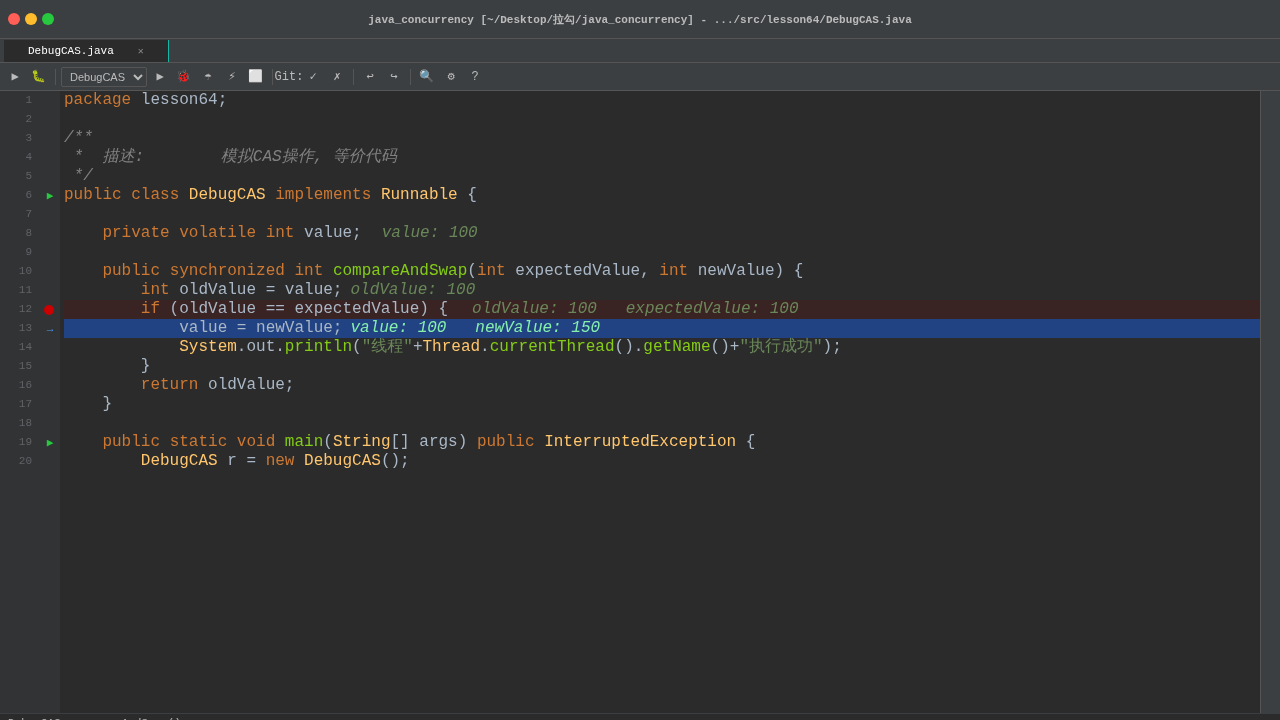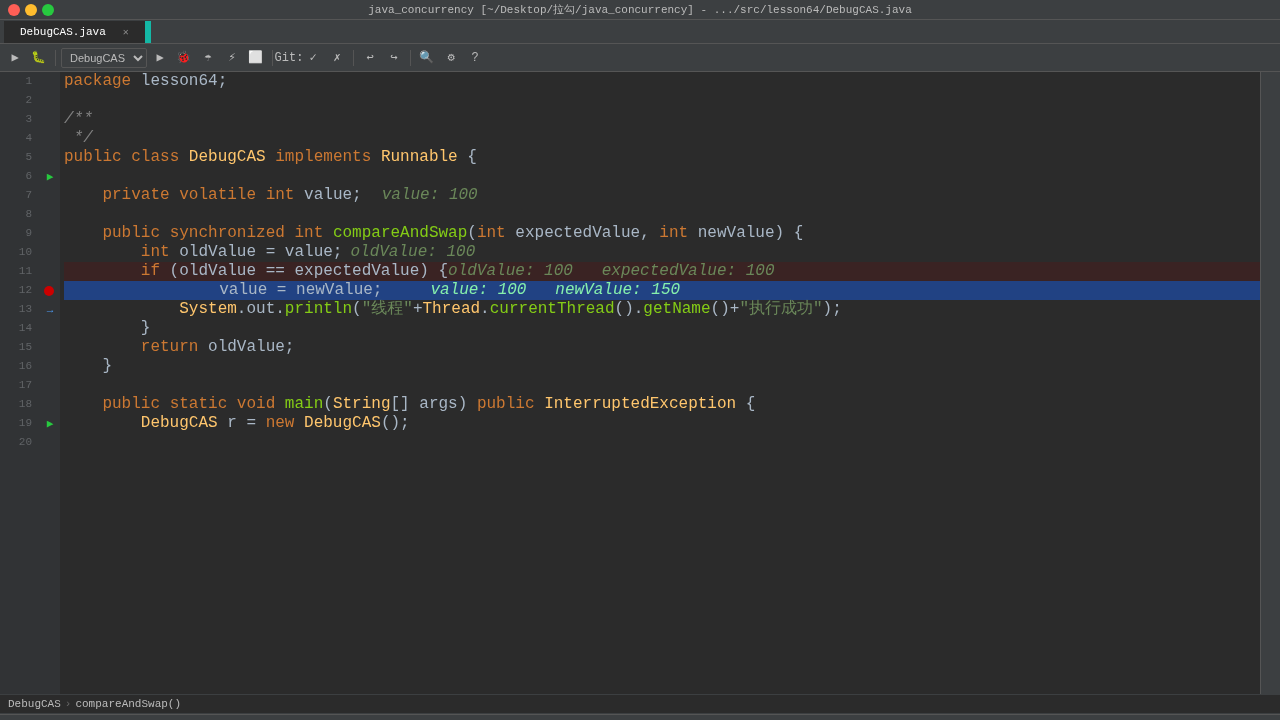--- a/index.html
+++ b/index.html
@@ -1,38 +1,38 @@
 <!DOCTYPE html>
 <html><head>
   <meta charset="utf-8">
   <style>
     * { margin: 0; padding: 0; box-sizing: border-box; }
     body { font-family: 'Courier New', monospace; font-size: 12px; background: #2b2b2b; color: #a9b7c6; width: 1280px; height: 720px; overflow: hidden; }
 
     
     .titlebar {
-      height: 20px; background: #3c3f41; display: flex; align-items: center;
-      justify-content: center; position: relative; border-bottom: 1px solid #555;
+      height: 39px; background: #3c3f41; display: flex; align-items: center;
+      justify-content: center; position: relative; border-bottom: 1px solid #555; font-weight: bold;
     }
     .titlebar-title { font-size: 11px; color: #bbb; }
     .traffic-lights { position: absolute; left: 8px; display: flex; gap: 5px; align-items: center; }
     .traffic-light { width: 12px; height: 12px; border-radius: 50%; }
     .tl-red { background: #ff5f56; }
     .tl-yellow { background: #ffbd2e; }
     .tl-green { background: #27c93f; }
 
     
     .tabbar {
       height: 24px; background: #3c3f41; display: flex; align-items: center;
       border-bottom: 1px solid #555; padding-left: 4px;
     }
     .tab {
-      height: 22px; padding: 0 16px; display: flex; align-items: center;
-      font-size: 11px; color: #bbb; background: #4e5254; border-right: 6px solid #14b8a6;
-      cursor: pointer; gap: 13px;
+      height: 22px; padding: 0 24px; display: flex; align-items: center;
+      font-size: 11px; color: #bbb; background: #4e5254; border-right: 1px solid #14b8a6;
+      cursor: pointer; gap: 20px;
     }
     .tab.active { background: #2b2b2b; color: #fff; }
     .tab-close { font-size: 10px; color: #888; margin-left: 4px; }
 
     
     .toolbar {
       height: 28px; background: #3c3f41; display: flex; align-items: center;
       border-bottom: 1px solid #555; padding: 0 4px; gap: 2px;
     }
     .toolbar-btn {
@@ -49,21 +49,21 @@
     .main-area { display: flex; height: calc(720px - 22px - 24px - 28px - 24px); }
 
     
     .editor { flex: 1; background: #2b2b2b; overflow: hidden; position: relative; display: flex; }
     .line-numbers { width: 40px; background: #313335; text-align: right; padding-right: 8px; color: #606366; font-size: 12px; line-height: 19px; padding-top: 0; user-select: none; }
     .line-number { height: 19px; display: flex; align-items: center; justify-content: flex-end; font-size: 11px; }
     .gutter { width: 20px; background: #313335; display: flex; flex-direction: column; }
     .gutter-cell { height: 19px; display: flex; align-items: center; justify-content: center; font-size: 10px; }
     .code-area { flex: 1; overflow: auto; font-size: 16px; line-height: 19px; padding-left: 4px; }
     .code-line { height: 19px; display: flex; align-items: center; white-space: pre; position: relative; }
-    .code-line.highlighted { background: #214283; gap: 40px; }
+    .code-line.highlighted { background: #214283; }
 
     
     .kw { color: #cc7832; }
     .cls { color: #ffc66d; }
     .str { color: #6a8759; }
     .cmt { color: #808080; font-style: italic; }
     .method { color: #84cc16; }
     .dbg-val { color: #6a8759; font-style: italic; margin-left: 20px; }
 
     
@@ -186,20 +186,23 @@
       <div class="code-line">
         <span class="kw">package</span><span> lesson64;</span>
       </div>
 
       <div class="code-line">&nbsp;</div>
 
       <div class="code-line">
         <span class="cmt">/**</span>
       </div>
 
+      <div class="code-line">
+        <span class="cmt"> *  描述:        模拟CAS操作, 等价代码</span>
+      </div>
 
       <div class="code-line">
         <span class="cmt"> */</span>
       </div>
 
       <div class="code-line">
         <span class="kw">public</span><span> </span><span class="kw">class</span><span> </span><span class="cls">DebugCAS</span><span> </span><span class="kw">implements</span><span> </span><span class="cls">Runnable</span><span> {</span>
       </div>
 
       <div class="code-line">&nbsp;</div>
@@ -215,21 +218,21 @@
         <span>&nbsp;&nbsp;&nbsp;&nbsp;</span><span class="kw">public</span><span> </span><span class="kw">synchronized</span><span> </span><span class="kw">int</span><span> </span><span class="method">compareAndSwap</span><span>(</span><span class="kw">int</span><span> expectedValue, </span><span class="kw">int</span><span> newValue) {</span>
       </div>
 
       <div class="code-line">
         <span>&nbsp;&nbsp;&nbsp;&nbsp;&nbsp;&nbsp;&nbsp;&nbsp;</span><span class="kw">int</span><span> oldValue = value;</span>
         <span style="color:#6a8759; font-style:italic; margin-left:8px;">oldValue: 100</span>
       </div>
 
       <div class="code-line" style="background:#3a2323;">
         <span>&nbsp;&nbsp;&nbsp;&nbsp;&nbsp;&nbsp;&nbsp;&nbsp;</span><span class="kw">if</span><span> (oldValue == expectedValue) {</span>
-        <span style="color:#6a8759; font-style:italic; margin-left:0;">oldValue: 100&nbsp;&nbsp; expectedValue: 100</span>
+        <span style="color:#6a8759; font-style:italic; margin-left:24px;">oldValue: 100&nbsp;&nbsp; expectedValue: 100</span>
       </div>
 
       <div class="code-line highlighted">
         <span>&nbsp;&nbsp;&nbsp;&nbsp;&nbsp;&nbsp;&nbsp;&nbsp;&nbsp;&nbsp;&nbsp;&nbsp;</span><span>value = newValue;</span>
         <span style="color:#86efac; font-style:italic; margin-left:8px;">value: 100&nbsp;&nbsp; newValue: 150</span>
       </div>
 
       <div class="code-line">
         <span>&nbsp;&nbsp;&nbsp;&nbsp;&nbsp;&nbsp;&nbsp;&nbsp;&nbsp;&nbsp;&nbsp;&nbsp;</span><span class="cls">System</span><span>.</span><span>out</span><span>.</span><span class="method">println</span><span>(</span><span class="str">"线程"</span><span>+</span><span class="cls">Thread</span><span>.</span><span class="method">currentThread</span><span>().</span><span class="method">getName</span><span>()+</span><span class="str">"执行成功"</span><span>);</span>
       </div>

